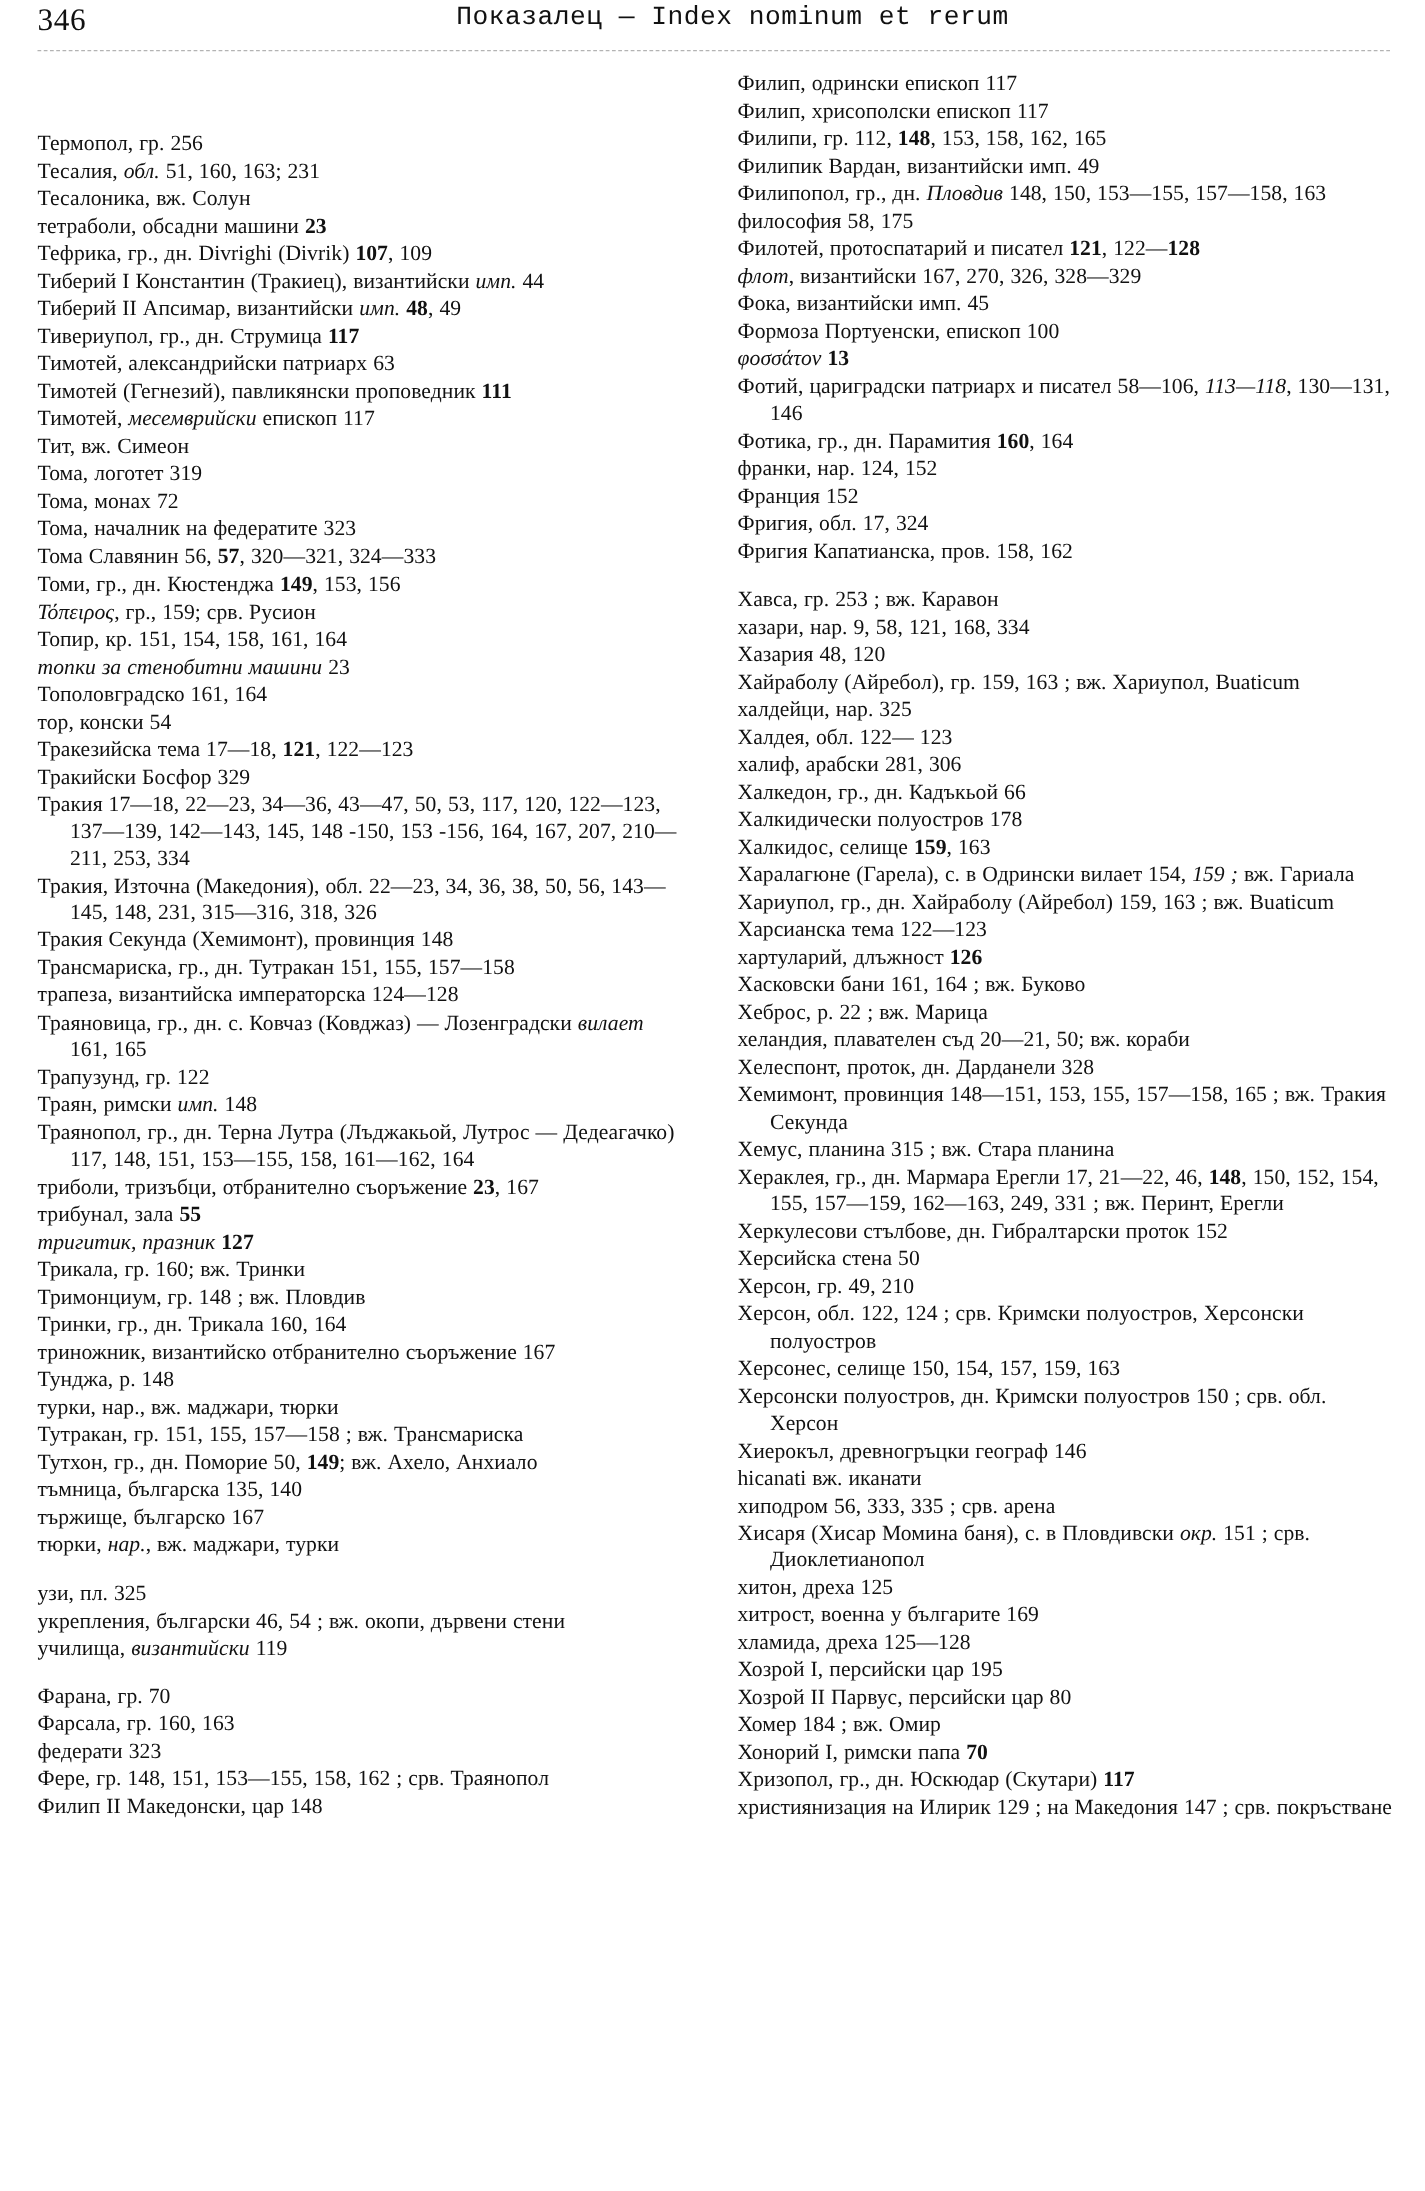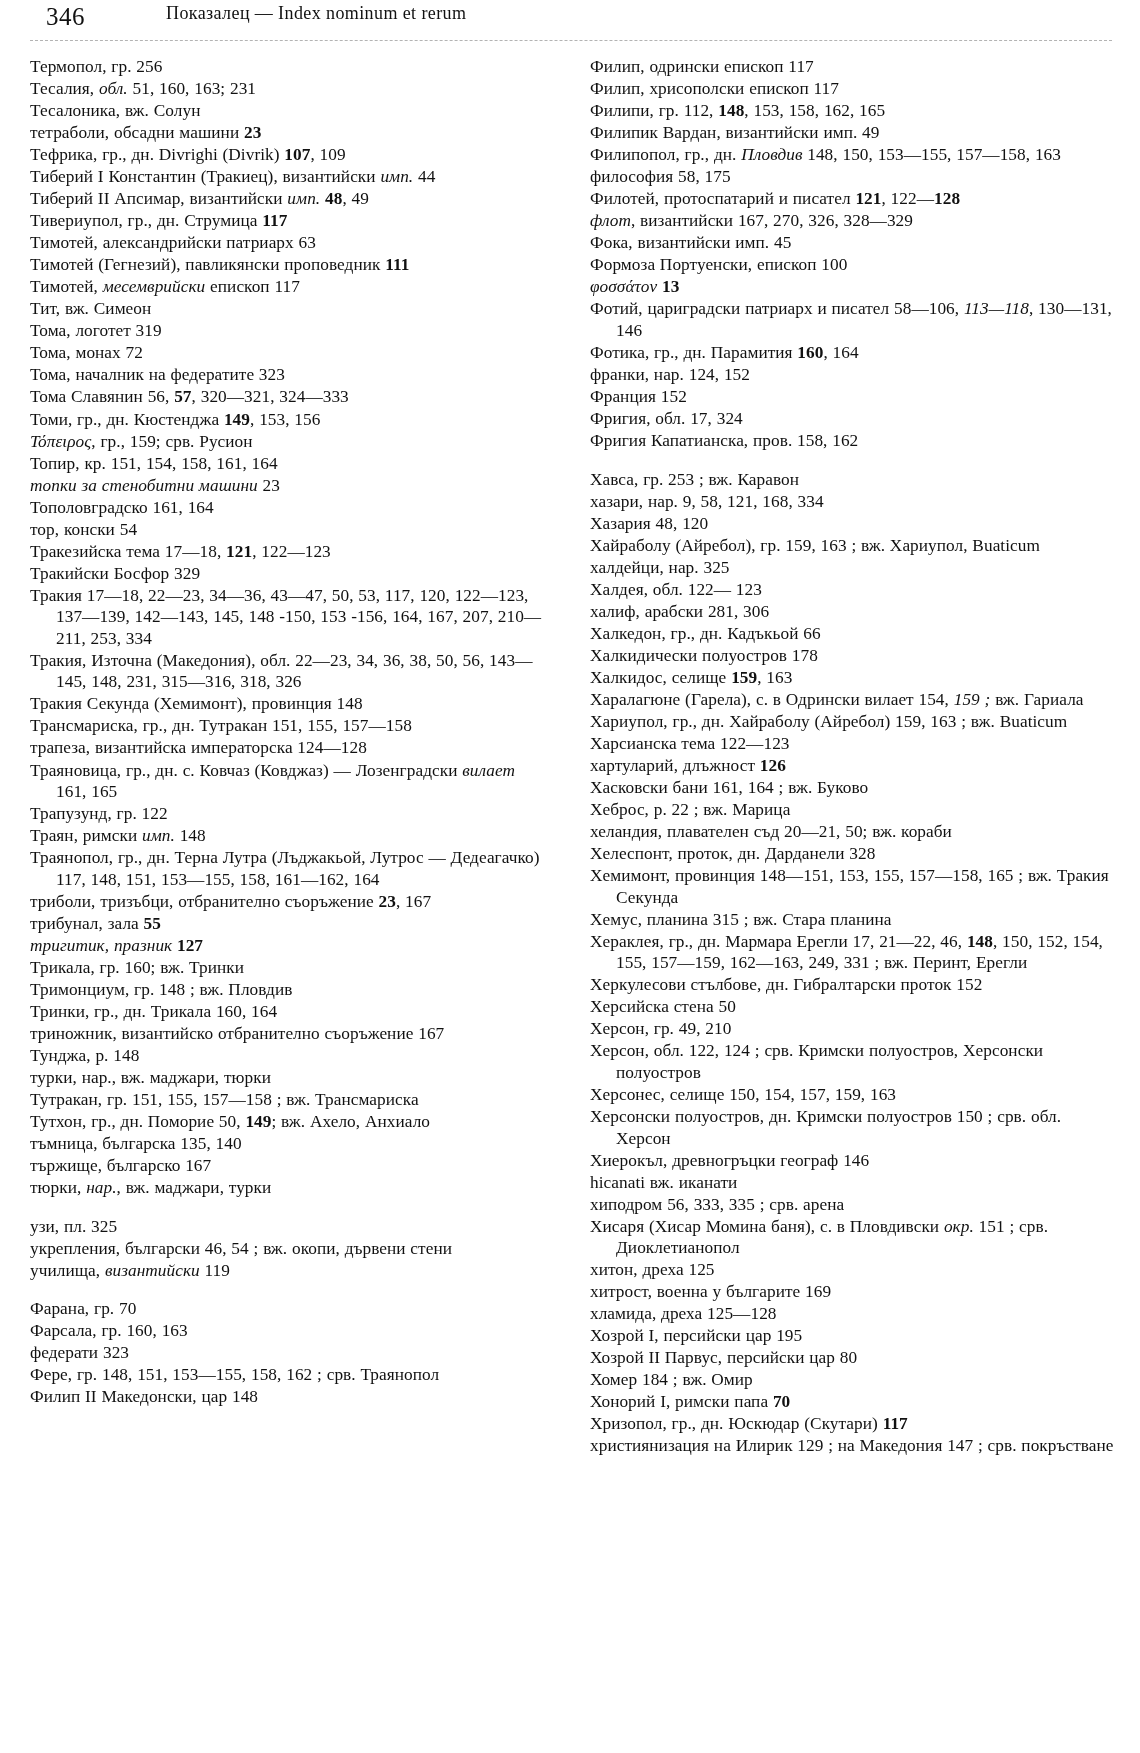--- a/index.html
+++ b/index.html
@@ -19,40 +19,42 @@
     position: relative;
     width: 1140px;
     height: 1753px;
     box-sizing: border-box;
     padding: 0;
   }
   
   .header {
     position: absolute;
     top: 0;
-    left: 16px;
+    left: 0;
     right: 0;
     height: 44px;
     display: flex;
     align-items: flex-start;
     padding: 4px 28px 0 30px;
     box-sizing: border-box;
   }
   .folio {
     font-size: 25px;
     letter-spacing: 0.5px;
     line-height: 1;
     width: 120px;
   }
   .running-title {
     flex: 1;
-    font-size: 18px;
+    text-align: center;
+    font-size: 21px;
     letter-spacing: 0.4px;
     line-height: 1;
     padding-right: 90px;
+    font-family: Liberation Mono, monospace;
   }
   .rule {
     position: absolute;
     top: 40px;
     left: 30px;
     right: 28px;
     height: 0;
     border-top: 1px dashed #9a9a9a;
     opacity: 0.75;
   }
@@ -64,21 +66,21 @@
     right: 0;
     bottom: 0;
     display: flex;
     padding: 0 26px 0 30px;
     box-sizing: border-box;
   }
   .col {
     width: 50%;
     box-sizing: border-box;
   }
-  .col.left { padding-right: 26px; }
+  .col.left { padding-right: 26px; margin-top: 48px; }
   .col.right { padding-left: 18px; }
 
   .entry {
     font-size: 17.3px;
     line-height: 1.245;
     margin: 0 0 0.5px 0;
     padding-left: 26px;
     text-indent: -26px;
     letter-spacing: 0.05px;
     word-spacing: 0.4px;

